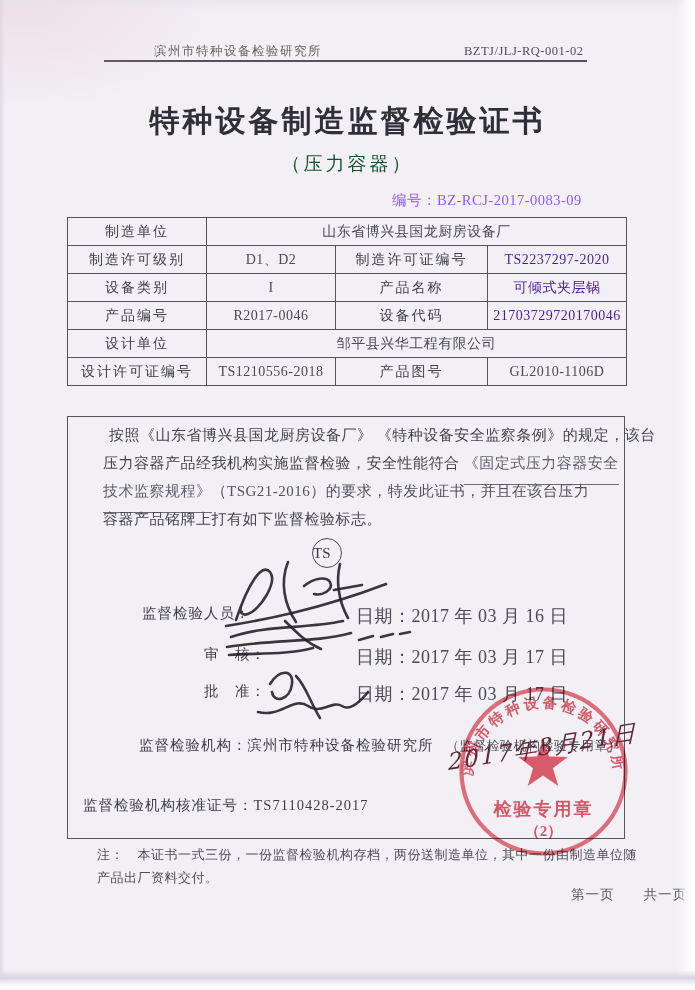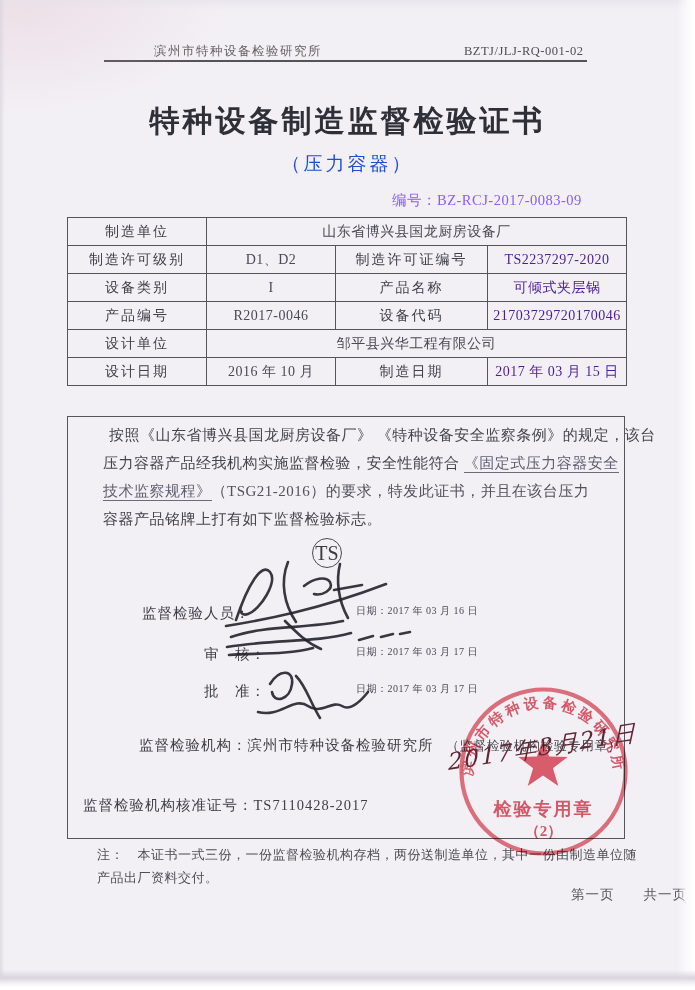--- a/index.html
+++ b/index.html
@@ -21,43 +21,43 @@
   .top-shade{left:0;right:0;top:0;height:10px;background:linear-gradient(180deg,#e7e2ea,rgba(231,226,234,0));opacity:.7;z-index:1;}
 
   
   .hdr-org{left:154px;top:43px;font-size:12.5px;color:#63605f;letter-spacing:1.5px;}
   .hdr-code{left:428px;top:44px;font-size:12.5px;color:#4e4e56;letter-spacing:.5px;margin-left:36px;}
   .hdr-rule{left:104px;top:60px;width:483px;height:2px;background:#56525a;}
 
   
   .doc-title{left:0;right:0;top:101px;text-align:center;font-size:30px;font-weight:bold;
     font-family:"Liberation Sans","DejaVu Sans",sans-serif;color:#2f2f37;letter-spacing:3px;}
-  .doc-subtitle{left:0;right:0;top:151px;text-align:center;font-size:19px;color:#1d4ed8;letter-spacing:3px;}
+  .doc-subtitle{left:0;right:0;top:151px;text-align:center;font-size:19px;color:#14532d;letter-spacing:3px;}
   .cert-no{left:392px;top:191px;font-size:14.5px;color:#8b5cf6;letter-spacing:.5px;}
 
   
   table.info{position:absolute;left:67px;top:217px;border-collapse:collapse;table-layout:fixed;width:559px;}
   table.info td{border:1.6px solid #55545c;height:27px;text-align:center;vertical-align:middle;
     font-size:14px;padding:0 2px;overflow:hidden;white-space:nowrap;}
   td.lbl{color:#3f3f48;letter-spacing:2px;}
   td.val{color:#4a4a54;letter-spacing:.5px;}
   td.val-faded{color:#4c1d95;letter-spacing:.5px;}
 
   
   .main-box{left:67px;top:416px;width:556px;height:421px;border:1.6px solid #56555d;background:transparent;}
 
   .stmt{font-size:15px;color:#45454d;letter-spacing:.5px;white-space:nowrap;}
-  .stmt .u{border-bottom:1.4px solid #6b6b7a;padding-bottom:1px;color:#5f5f6e;}
+  .stmt .u{border-bottom:1.4px solid #6b6b7a;padding-bottom:13px;color:#5f5f6e;}
   .stmt .t2{color:#52525c;}
 
   .ts-circle{left:312px;top:538px;width:28px;height:28px;border:1.6px solid #4a4a52;border-radius:50%;
-    text-align:center;line-height:28px;font-size:20px;color:#3a3a42;letter-spacing:0;}
+    line-height:28px;font-size:15px;color:#3a3a42;letter-spacing:0;}
 
   .sig-label{font-size:14.5px;color:#3f3f47;letter-spacing:1px;}
-  .sig-date{font-size:10px;color:#4a4a54;letter-spacing:.5px;}
+  .sig-date{font-size:18px;color:#4a4a54;letter-spacing:.5px;}
   .ink{stroke:#23222c;stroke-width:2.6;fill:none;stroke-linecap:round;stroke-linejoin:round;opacity:.9;}
 
   .agency-line{left:139px;top:736px;font-size:14.5px;color:#3e3e46;letter-spacing:1px;z-index:2;}
   .seal-caption{left:446px;top:737px;font-size:13px;color:#4b4b52;letter-spacing:.5px;z-index:2;}
   .approval-line{left:83px;top:796px;font-size:14.5px;color:#3f3f47;letter-spacing:1px;}
 
   
   .stamp{left:455px;top:683px;width:177px;height:177px;z-index:4;mix-blend-mode:multiply;opacity:.92;}
   .stamp-date{left:448px;top:747px;z-index:6;font-size:23px;color:#5f2733;
     font-style:italic;letter-spacing:2px;transform:rotate(-9deg) skewX(-8deg);transform-origin:left center;
@@ -110,24 +110,24 @@
       <td class="lbl">产品编号</td>
       <td class="val">R2017-0046</td>
       <td class="lbl">设备代码</td>
       <td class="val-faded">21703729720170046</td>
     </tr>
     <tr>
       <td class="lbl">设计单位</td>
       <td class="val" colspan="3">邹平县兴华工程有限公司</td>
     </tr>
     <tr>
-      <td class="lbl">设计日期</td>
-      <td class="val">2016 年 10 月</td>
-      <td class="lbl">制造日期</td>
-      <td class="val-faded">2017 年 03 月 15 日</td>
+      <td class="lbl">设计许可证编号</td>
+      <td class="val">TS1210556-2018</td>
+      <td class="lbl">产品图号</td>
+      <td class="val">GL2010-1106D</td>
     </tr>
   </tbody>
     </table>
 
   <div class="abs main-box"></div>
 
   <div class="abs stmt" style="left:109px;top:426px;">按照《山东省博兴县国龙厨房设备厂》 《特种设备安全监察条例》的规定，该台</div>
   <div class="abs stmt" style="left:103px;top:454px;"><span>压力容器产品经我机构实施监督检验，安全性能符合 </span><span class="u">《固定式压力容器安全</span></div>
   <div class="abs stmt" style="left:103px;top:482px;"><span class="u">技术监察规程》</span><span class="t2">（TSG21-2016）的要求，特发此证书，并且在该台压力</span></div>
   <div class="abs stmt t3" style="left:103px;top:510px;">容器产品铭牌上打有如下监督检验标志。</div>

